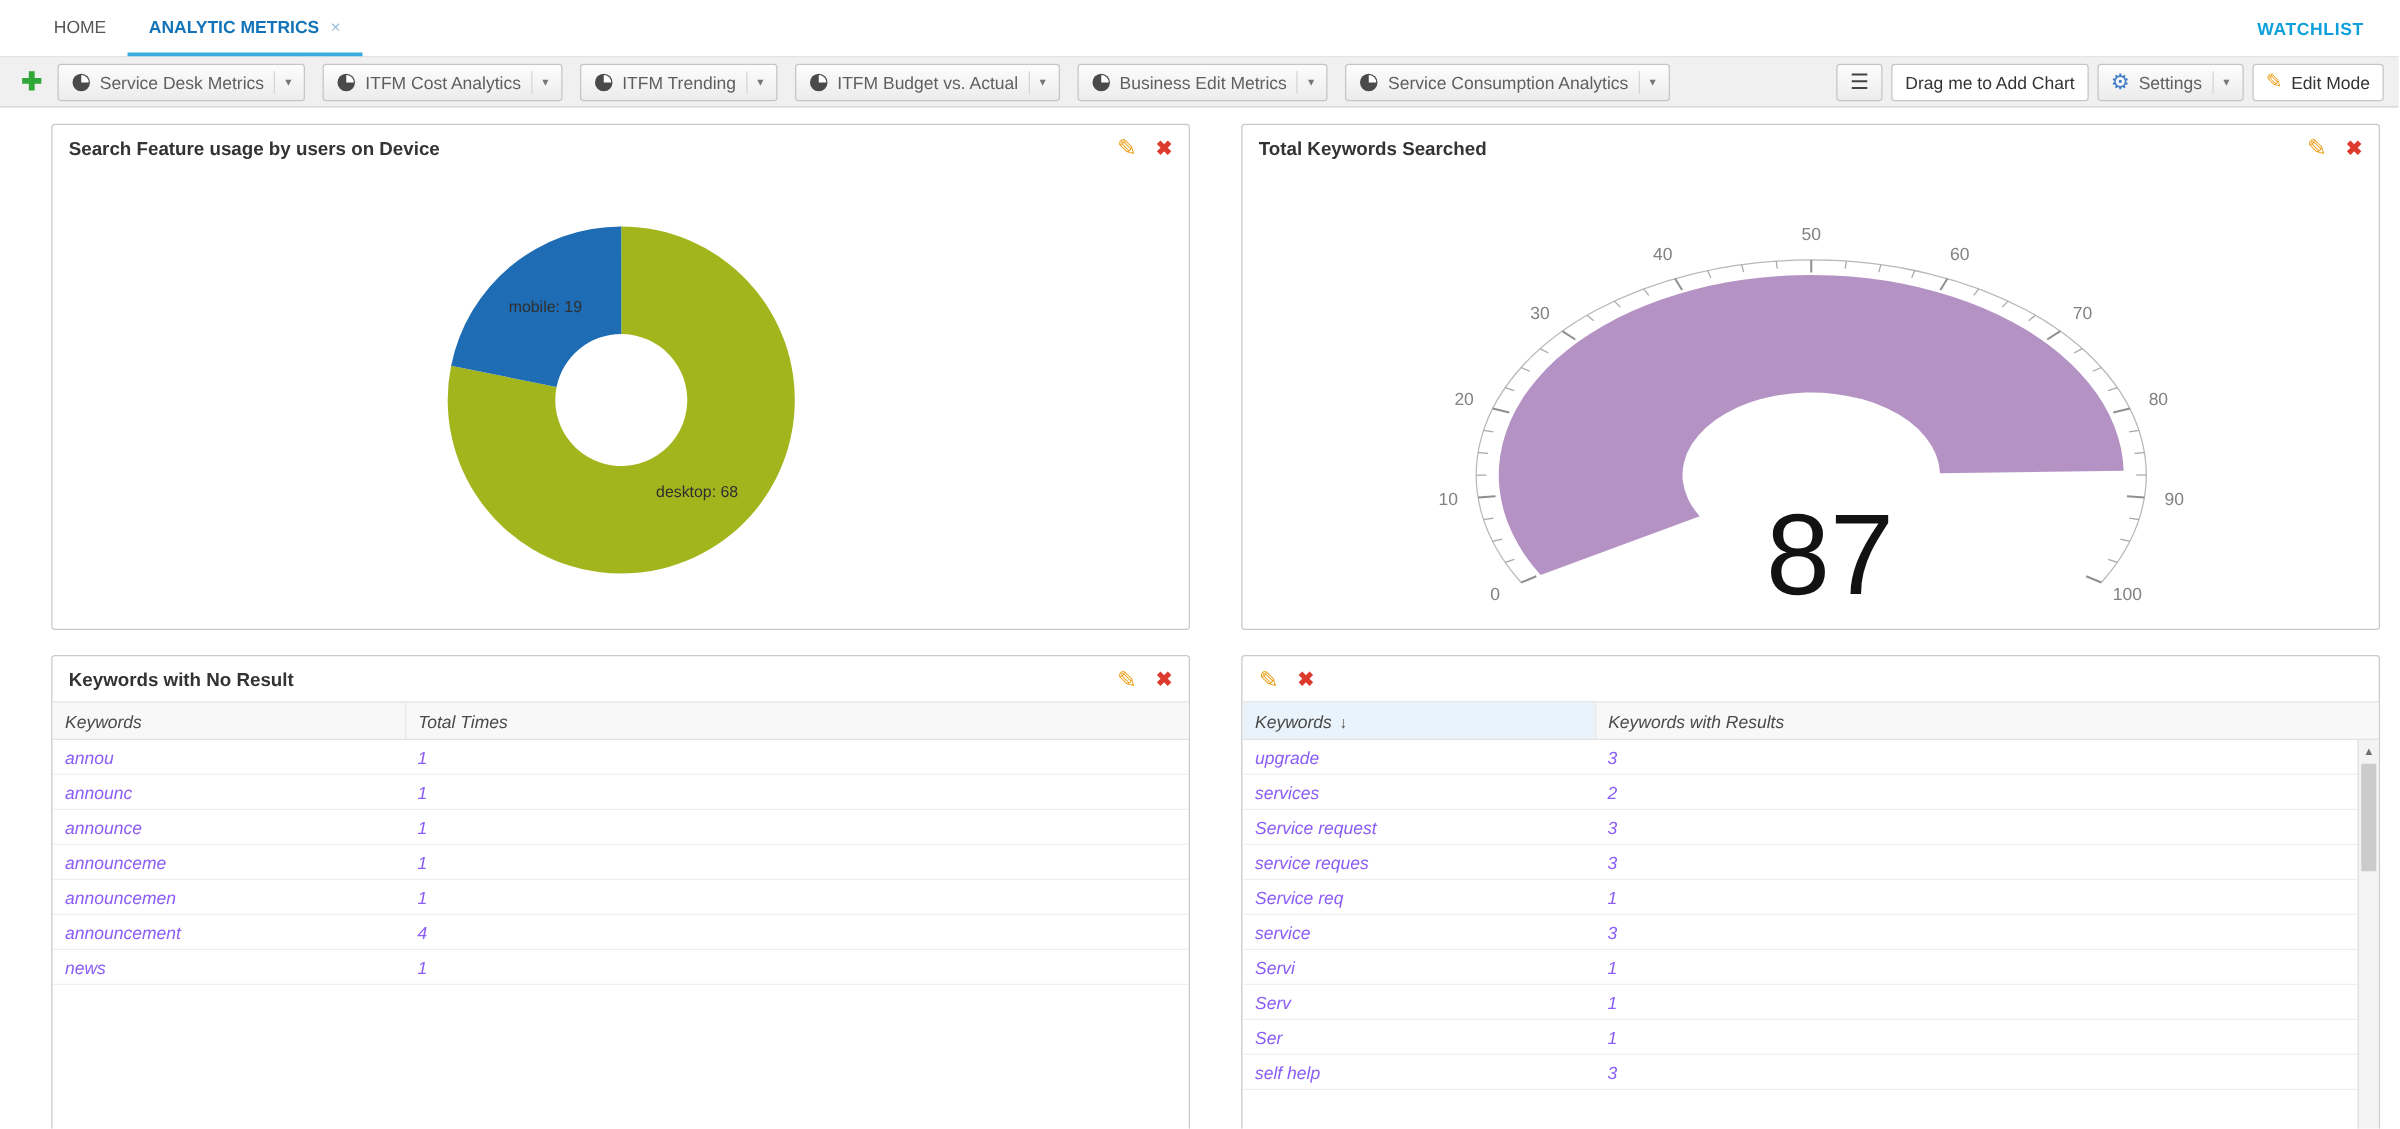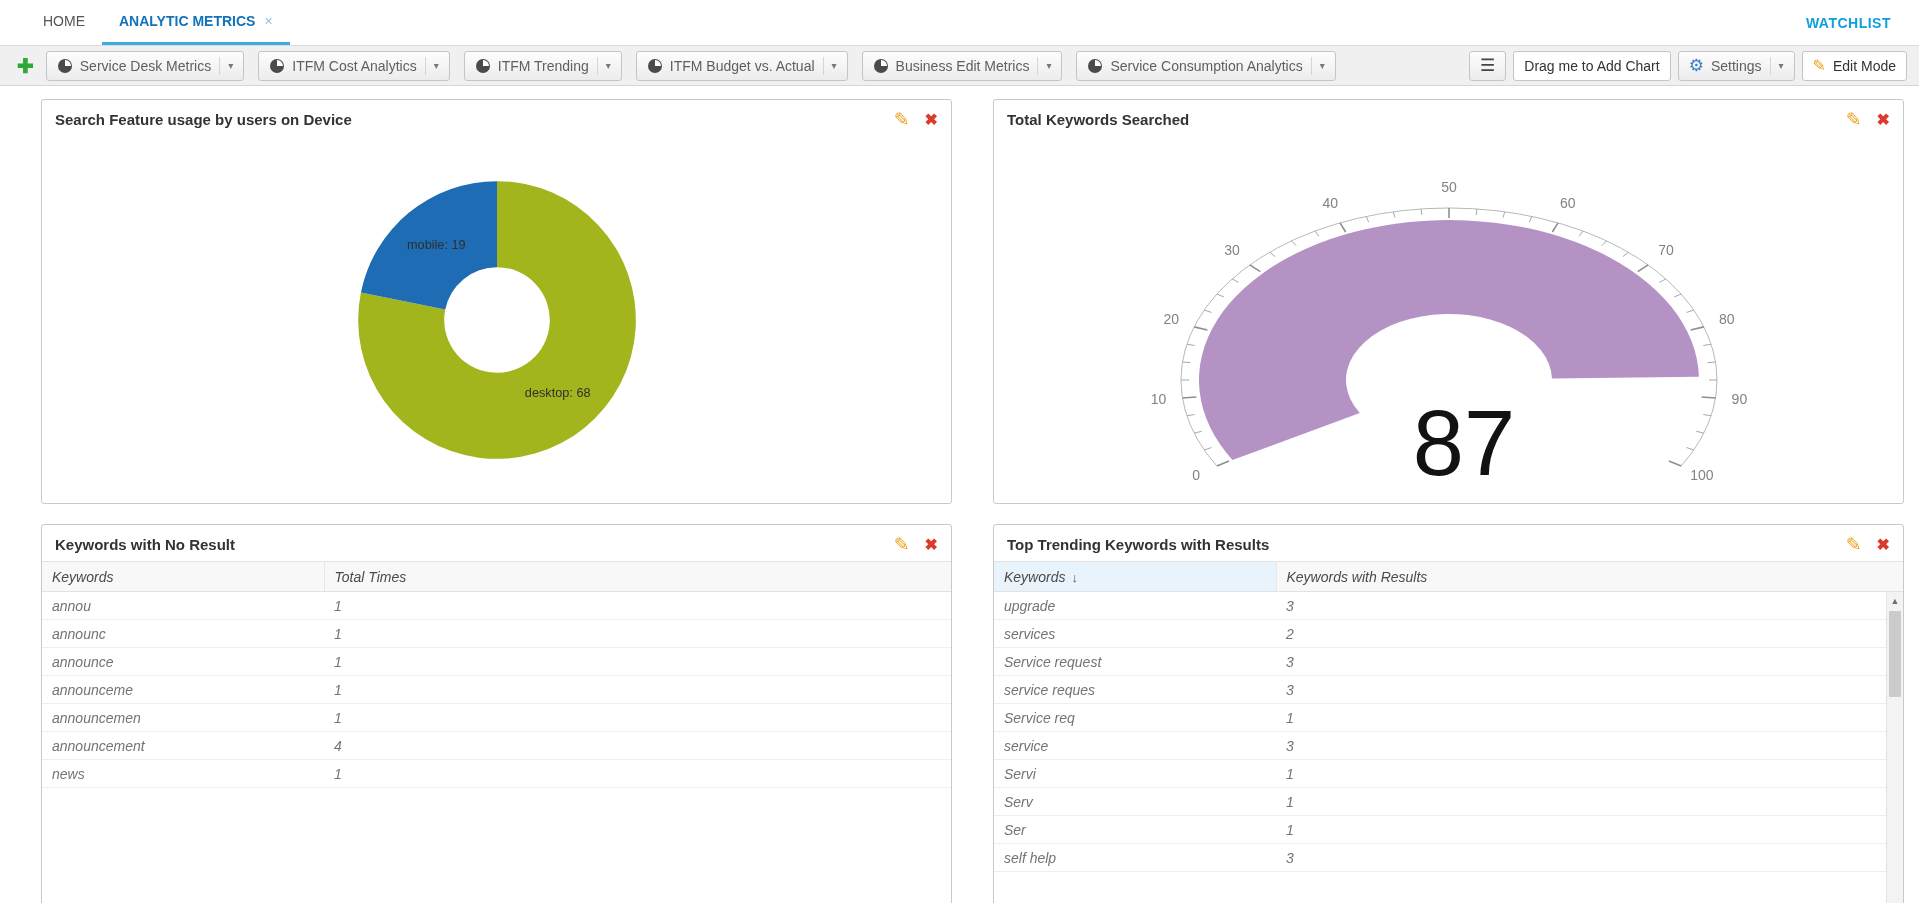--- a/index.html
+++ b/index.html
@@ -43,21 +43,21 @@
   .gauge-label { font-size: 14px; fill: #828282; text-anchor: middle; dominant-baseline: middle; }
   .gauge-value { font-size: 92px; fill: #121212; text-anchor: middle; }
 
   
   .table-wrap { position: relative; flex: 1; }
   table.grid { width: 100%; border-collapse: collapse; table-layout: fixed; font-size: 14px; font-style: italic; }
   .grid th { background: #f8f8f8; border-top: 1px solid #e2e2e2; border-bottom: 1px solid #e2e2e2; border-right: 1px solid #e6e6e6; text-align: left; font-weight: 400; color: #4a4a4a; height: 30px; padding: 0 10px; cursor: pointer; }
   .grid th:last-child { border-right: none; }
   .grid th.sorted { background: var(--sorted-header-bg); }
   .sort-arrow { color: #555; font-size: 13px; margin-left: 6px; }
-  .grid td { height: 28px; border-bottom: 1px solid #efefef; padding: 0 10px; color: #737373; overflow: hidden; white-space: nowrap; }
+  .grid td { height: 28px; border-bottom: 1px solid #efefef; padding: 0 10px; color: #8b5cf6; overflow: hidden; white-space: nowrap; }
   col.c1 { width: 282px; }
   .val-green { color: var(--value-green); }
   .val-blue { color: var(--value-blue); }
 
   
   .vscroll { position: absolute; top: 31px; right: 0; bottom: 0; width: 17px; background: #f3f3f3; border-left: 1px solid #e2e2e2; }
   .vscroll .arrow { height: 17px; display: flex; align-items: center; justify-content: center; font-size: 9px; color: #6e6e6e; cursor: pointer; }
   .vscroll .thumb { position: absolute; top: 19px; left: 2px; right: 2px; height: 86px; background: #cbcbcb; border-radius: 1px; cursor: pointer; }
 </style>
 </head>
@@ -303,21 +303,20 @@
                 <td>news</td>
                 <td class="val-green">1</td>
               </tr>
             </tbody>
         </table>
       </div>
     </div>
 
     <div class="panel">
       <div class="panel-header">
-        <span class="panel-title">Top Trending Keywords with Results</span>
         <span class="panel-actions">
           <span class="icon-pencil">✎</span>
           <span class="icon-close">✖</span>
         </span>
       </div>
       <div class="table-wrap">
         <table class="grid">
           <colgroup>
               <col class="c1">
               <col>

